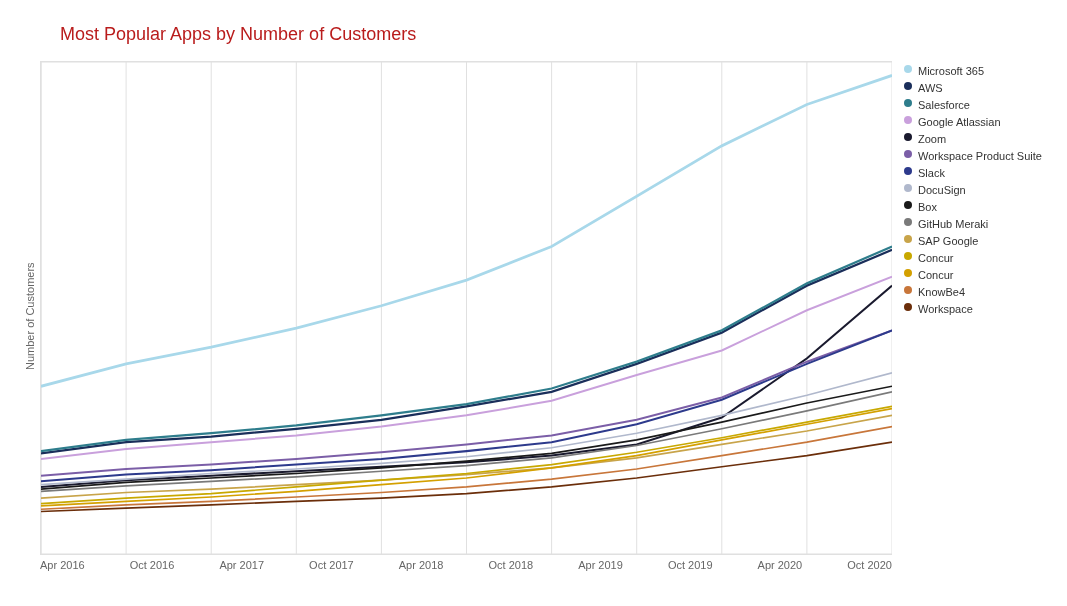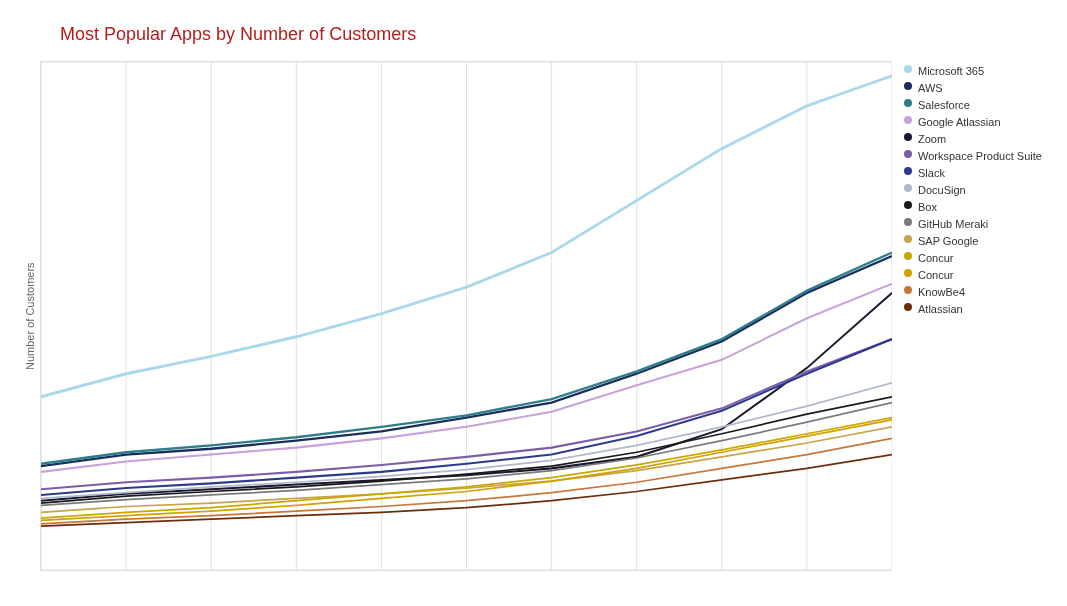--- a/index.html
+++ b/index.html
@@ -131,20 +131,32 @@
         <polyline points="0,390 86,385 172,382 258,378 344,374 430,369 516,363 602,354 688,342 774,330 860,316" fill="none" stroke="#c8a44a" stroke-width="1.5"></polyline>
 
         <polyline points="0,395 86,390 172,386 258,380 344,374 430,368 516,360 602,349 688,336 774,322 860,308" fill="none" stroke="#c8a800" stroke-width="1.5"></polyline>
 
         <polyline points="0,397 86,393 172,389 258,384 344,378 430,372 516,363 602,352 688,338 774,324 860,310" fill="none" stroke="#d4a000" stroke-width="1.5"></polyline>
 
         <polyline points="0,400 86,396 172,393 258,389 344,385 430,380 516,373 602,364 688,352 774,340 860,326" fill="none" stroke="#c8763a" stroke-width="1.5"></polyline>
 
         <polyline points="0,402 86,399 172,396 258,393 344,390 430,386 516,380 602,372 688,362 774,352 860,340" fill="none" stroke="#6b2e0a" stroke-width="1.5"></polyline>
       </svg>
+      <div class="x-axis-labels">
+        <span>Apr 2016</span>
+        <span>Oct 2016</span>
+        <span>Apr 2017</span>
+        <span>Oct 2017</span>
+        <span>Apr 2018</span>
+        <span>Oct 2018</span>
+        <span>Apr 2019</span>
+        <span>Oct 2019</span>
+        <span>Apr 2020</span>
+        <span>Oct 2020</span>
+      </div>
     </div>
     <div class="legend" id="legend-container">
     <div class="legend-item">
           <div class="legend-dot" style="background-color: rgb(168, 216, 234);"></div>
           <span class="legend-label">Microsoft 365</span>
         </div>
         <div class="legend-item">
           <div class="legend-dot" style="background-color: rgb(26, 46, 90);"></div>
           <span class="legend-label">AWS</span>
         </div>
@@ -191,17 +203,17 @@
         <div class="legend-item">
           <div class="legend-dot" style="background-color: rgb(212, 160, 0);"></div>
           <span class="legend-label">Concur</span>
         </div>
         <div class="legend-item">
           <div class="legend-dot" style="background-color: rgb(200, 118, 58);"></div>
           <span class="legend-label">KnowBe4</span>
         </div>
         <div class="legend-item">
           <div class="legend-dot" style="background-color: rgb(107, 46, 10);"></div>
-          <span class="legend-label">Atlassian</span>
+          <span class="legend-label">Workspace</span>
         </div>
       </div>
   </div>
 </div>
 
 </body></html>

